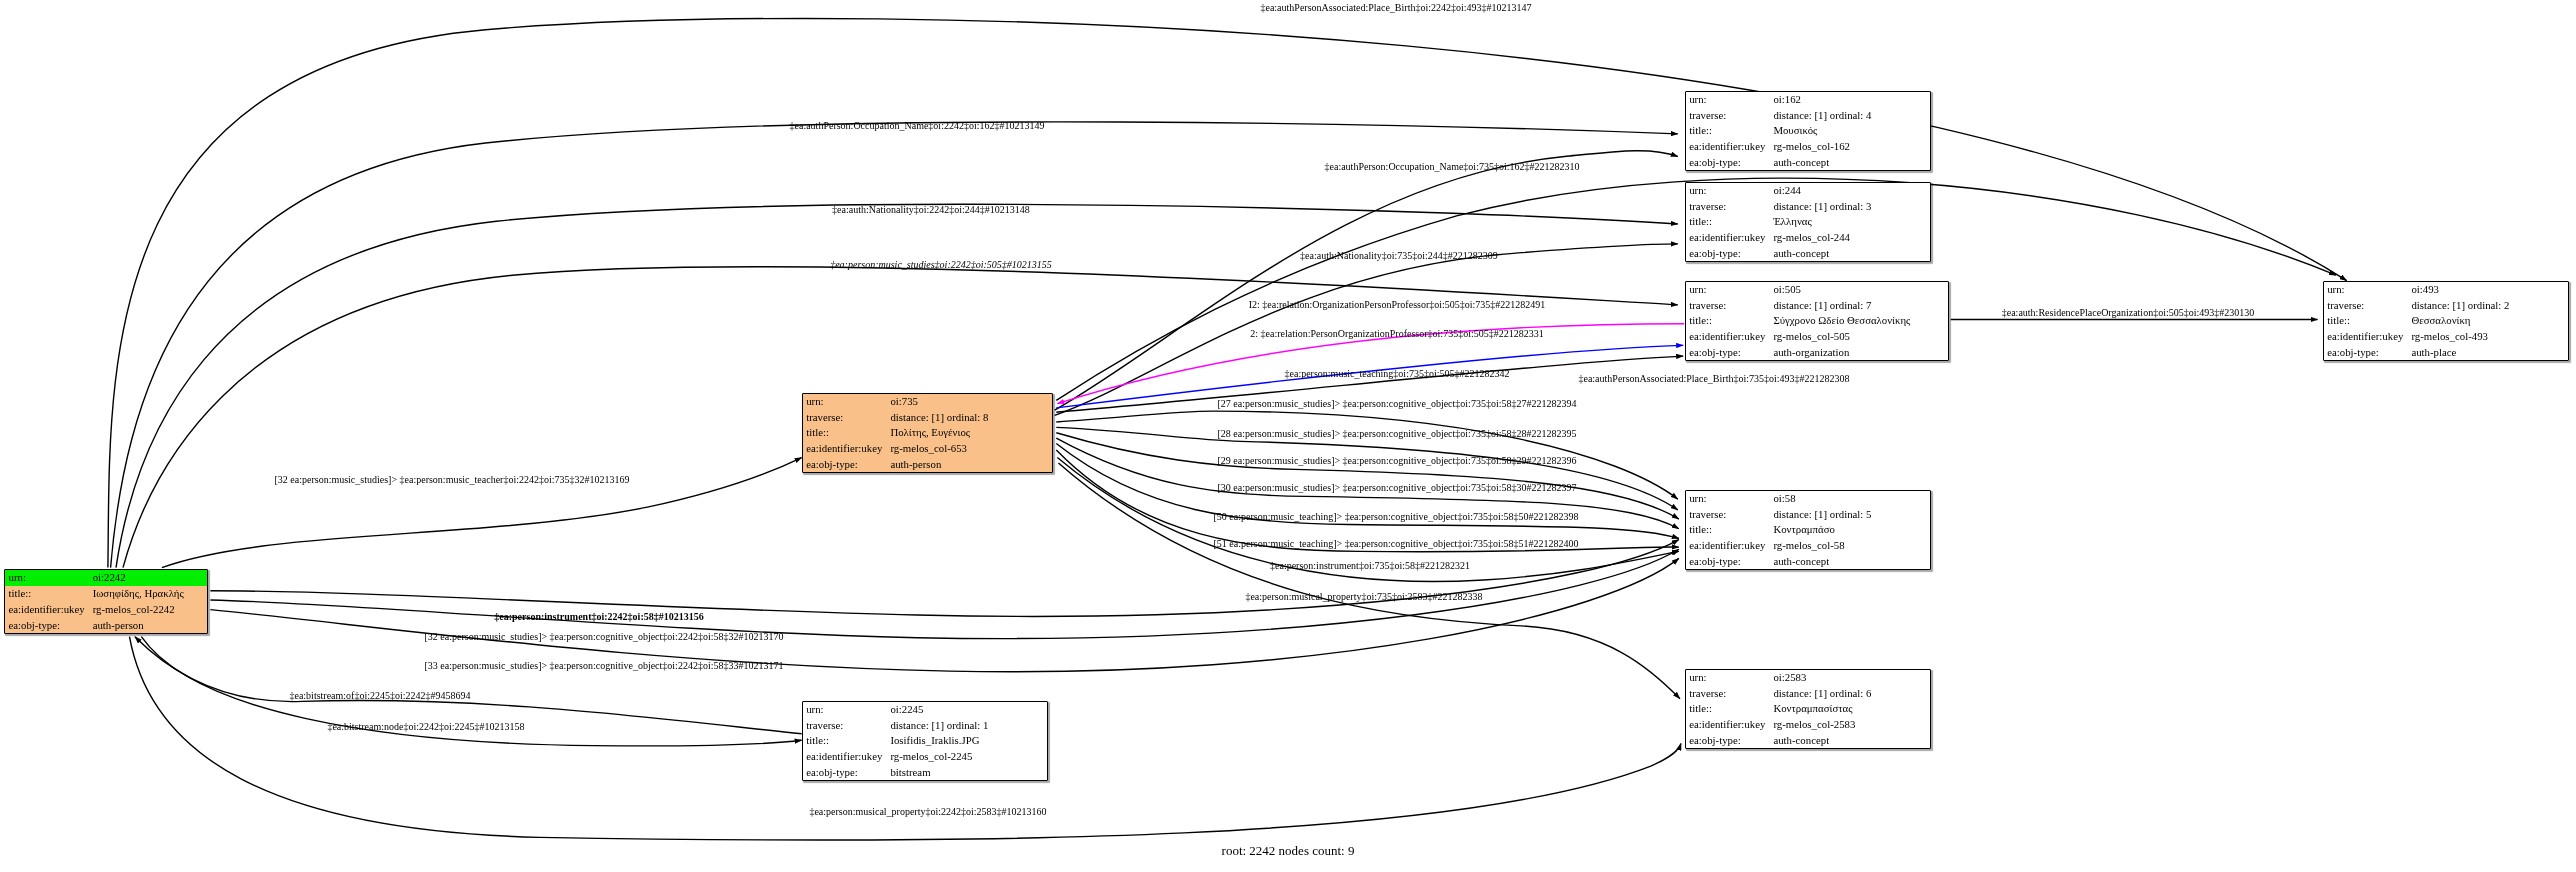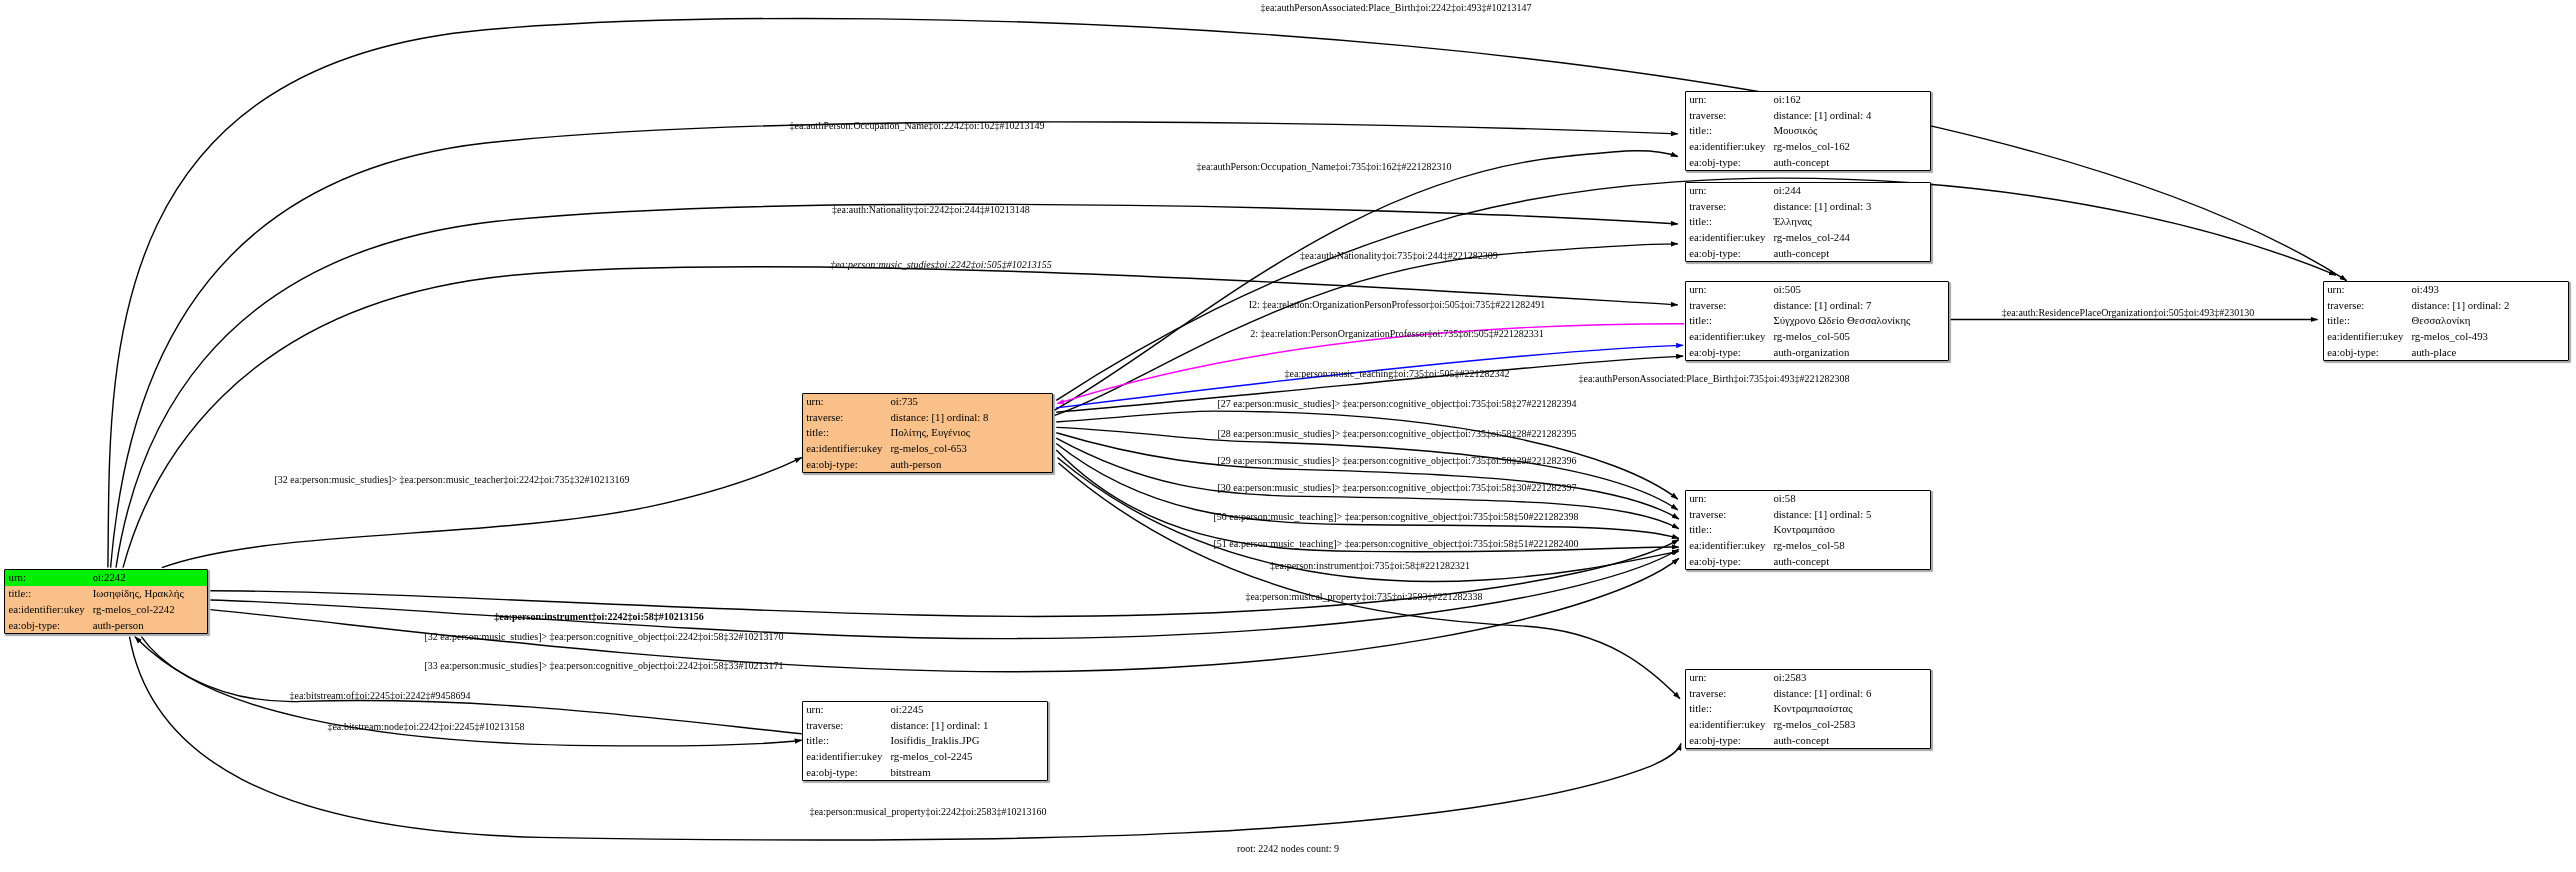--- a/index.html
+++ b/index.html
@@ -9,21 +9,21 @@
   .node{position:absolute;box-sizing:border-box;border:0.9px solid #000;border-radius:1px;background:#fff;
         box-shadow:1.6px 1.6px 1.1px rgba(0,0,0,.35);}
   .node.orange{background:#f9c08a;}
   .node table{border-collapse:collapse;width:100%;height:100%;}
   .node td{font-family:"Liberation Serif", serif;font-size:10.8px;color:#000;padding:0.5px 3.2px;white-space:nowrap;line-height:1.22;}
   .node td.k{width:81px;}
   .node td.v2{padding-left:0;}
   .hl{background:#00ef00;}
   .edgelabel{position:absolute;font-family:"Liberation Serif", serif;font-size:10px;color:#000;white-space:nowrap;
              transform:translate(-50%,-50%);background:transparent;}
-  .footer{position:absolute;font-family:"Liberation Serif", serif;font-size:10px;color:#000;transform:translateX(-50%);}
+  .footer{position:absolute;font-family:"Liberation Serif", serif;font-size:13px;color:#000;transform:translateX(-50%);}
 </style>
 </head>
 <body>
 
 <div id="stage">
 
   <svg class="edges" viewBox="0 0 4775 1618">
     <defs>
       <marker id="ah" markerWidth="14" markerHeight="10" refX="13" refY="5" orient="auto" markerUnits="userSpaceOnUse">
         <path d="M0,0 L14,5 L0,10 z" fill="#000"></path>
@@ -320,21 +320,21 @@
       <tr>
         <td class="k">ea:obj-type:</td>
         <td class="v2">bitstream</td>
       </tr>
     </tbody>
       </table>
   </div>
 
   <div class="edgelabel" style="left:1396px;top:6.5px;">‡ea:authPersonAssociated:Place_Birth‡oi:2242‡oi:493‡#10213147</div>
   <div class="edgelabel" style="left:917px;top:125px;">‡ea:authPerson:Occupation_Name‡oi:2242‡oi:162‡#10213149</div>
-  <div class="edgelabel" style="left:1324px;top:166px;font-family:Liberation Serif, serif;">‡ea:authPerson:Occupation_Name‡oi:735‡oi:162‡#221282310</div>
+  <div class="edgelabel" style="left:1452px;top:166px;font-family:Liberation Serif, serif;">‡ea:authPerson:Occupation_Name‡oi:735‡oi:162‡#221282310</div>
   <div class="edgelabel" style="left:931px;top:209px;">‡ea:auth:Nationality‡oi:2242‡oi:244‡#10213148</div>
   <div class="edgelabel" style="left:1399px;top:255px;">‡ea:auth:Nationality‡oi:735‡oi:244‡#221282309</div>
   <div class="edgelabel" style="left:941px;top:264px;font-style:italic;">‡ea:person:music_studies‡oi:2242‡oi:505‡#10213155</div>
   <div class="edgelabel" style="left:1397px;top:304px;">I2: ‡ea:relation:OrganizationPersonProfessor‡oi:505‡oi:735‡#221282491</div>
   <div class="edgelabel" style="left:1397px;top:333px;">2: ‡ea:relation:PersonOrganizationProfessor‡oi:735‡oi:505‡#221282331</div>
   <div class="edgelabel" style="left:1397px;top:361px;margin-top:12px;">‡ea:person:music_teaching‡oi:735‡oi:505‡#221282342</div>
   <div class="edgelabel" style="left:2128px;top:312px;">‡ea:auth:ResidencePlaceOrganization‡oi:505‡oi:493‡#230130</div>
   <div class="edgelabel" style="left:1714px;top:378px;">‡ea:authPersonAssociated:Place_Birth‡oi:735‡oi:493‡#221282308</div>
   <div class="edgelabel" style="left:1397px;top:403px;">[27 ea:person:music_studies]&gt; ‡ea:person:cognitive_object‡oi:735‡oi:58‡27#221282394</div>
   <div class="edgelabel" style="left:1397px;top:433px;">[28 ea:person:music_studies]&gt; ‡ea:person:cognitive_object‡oi:735‡oi:58‡28#221282395</div>

